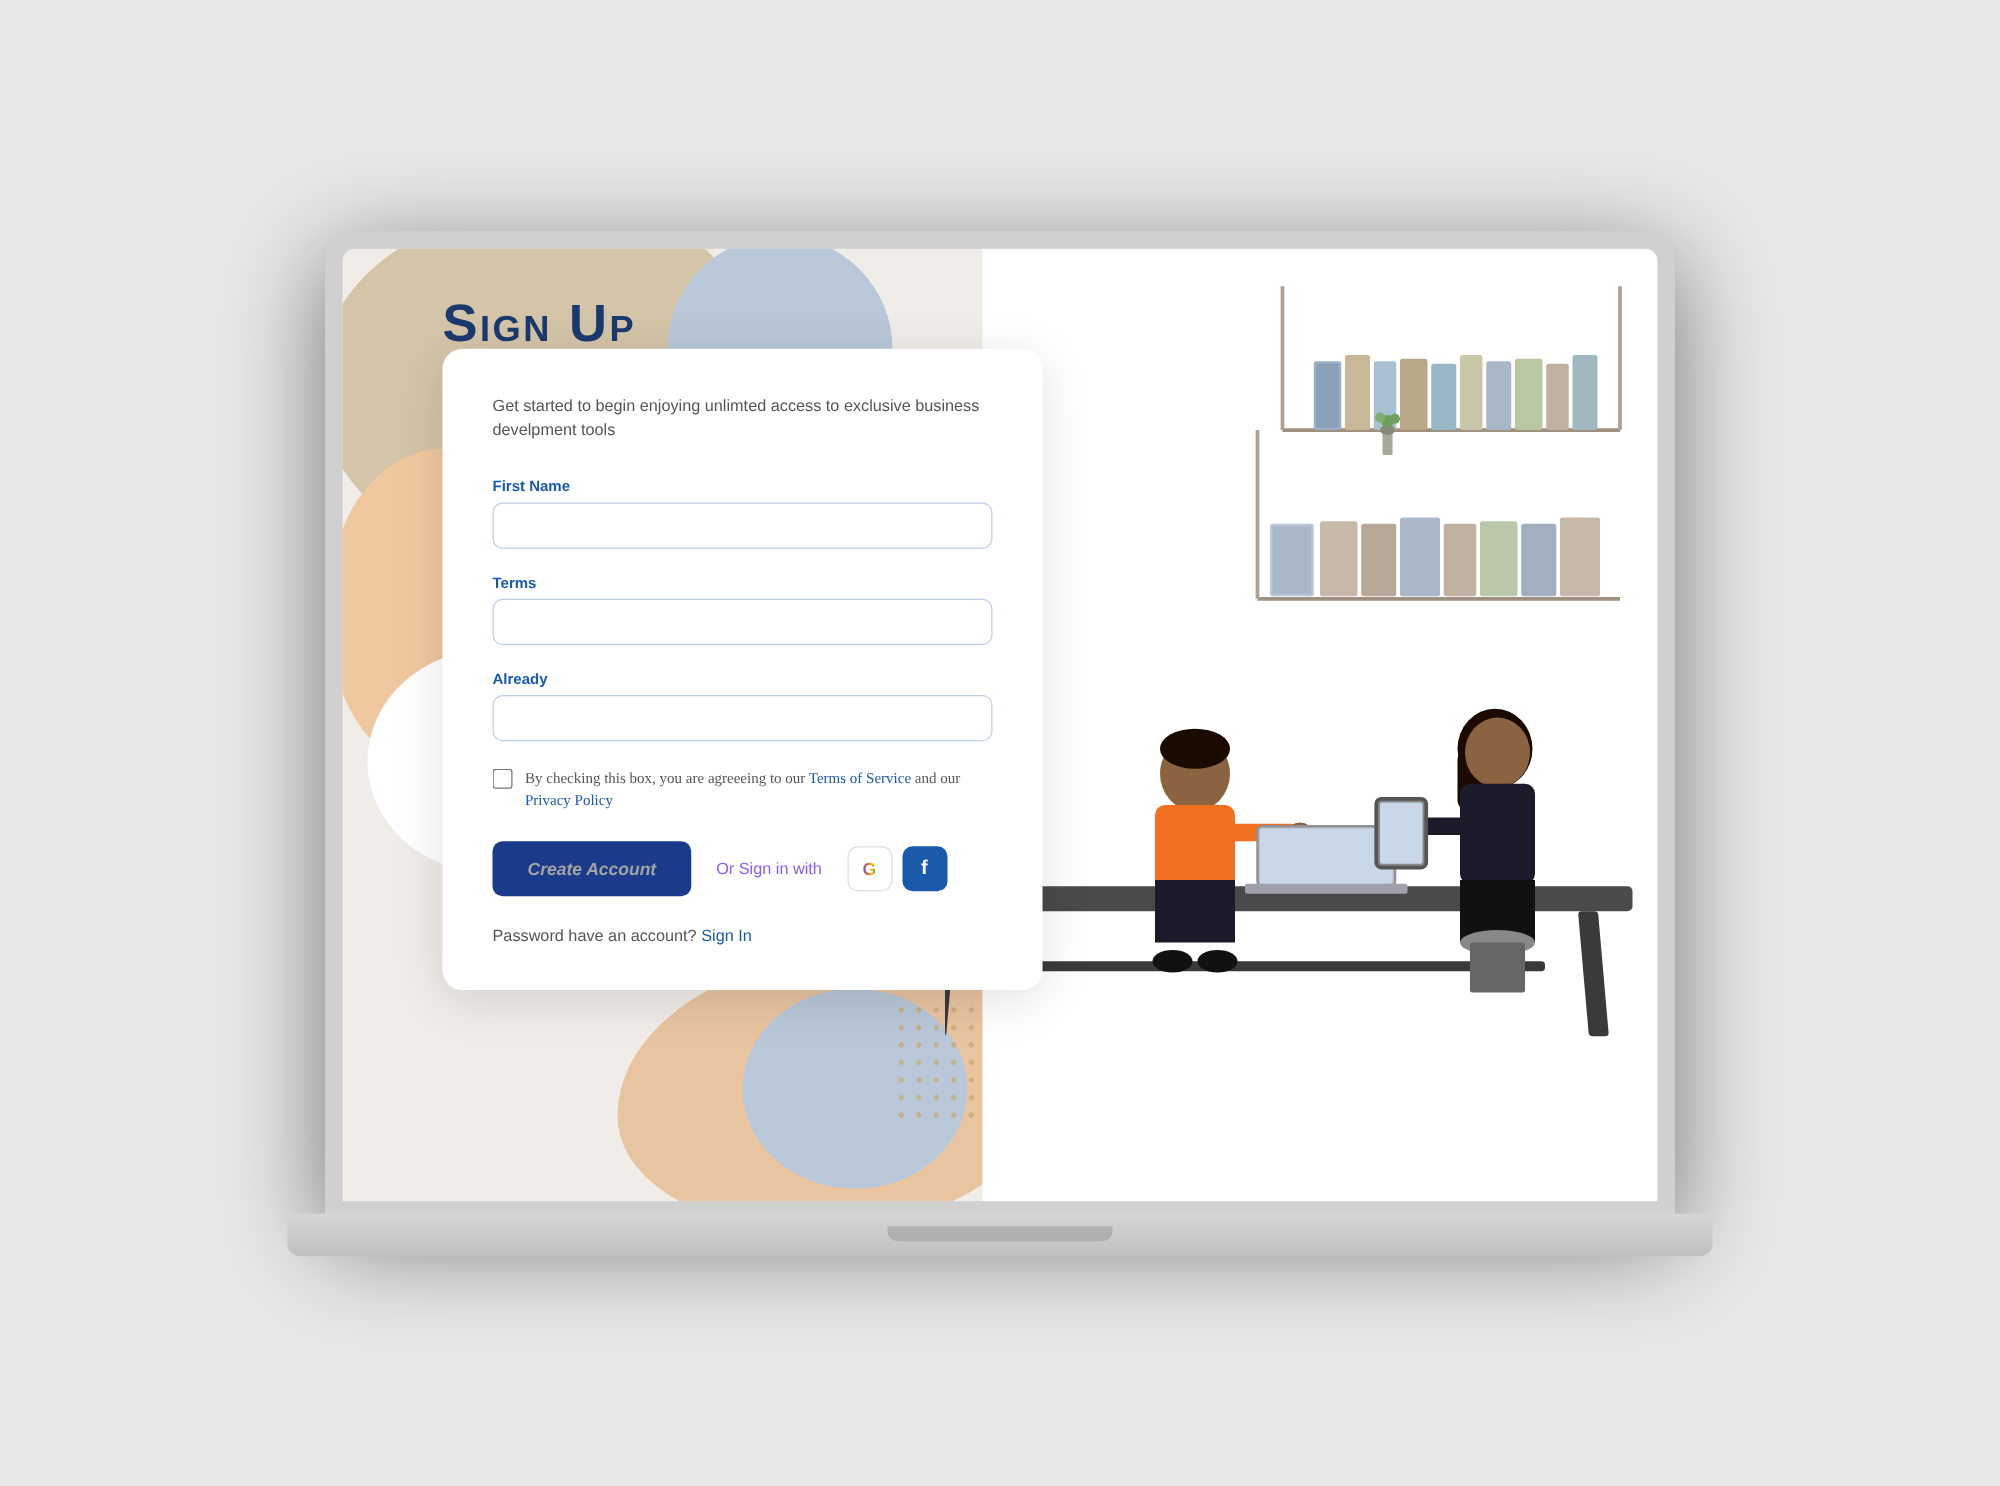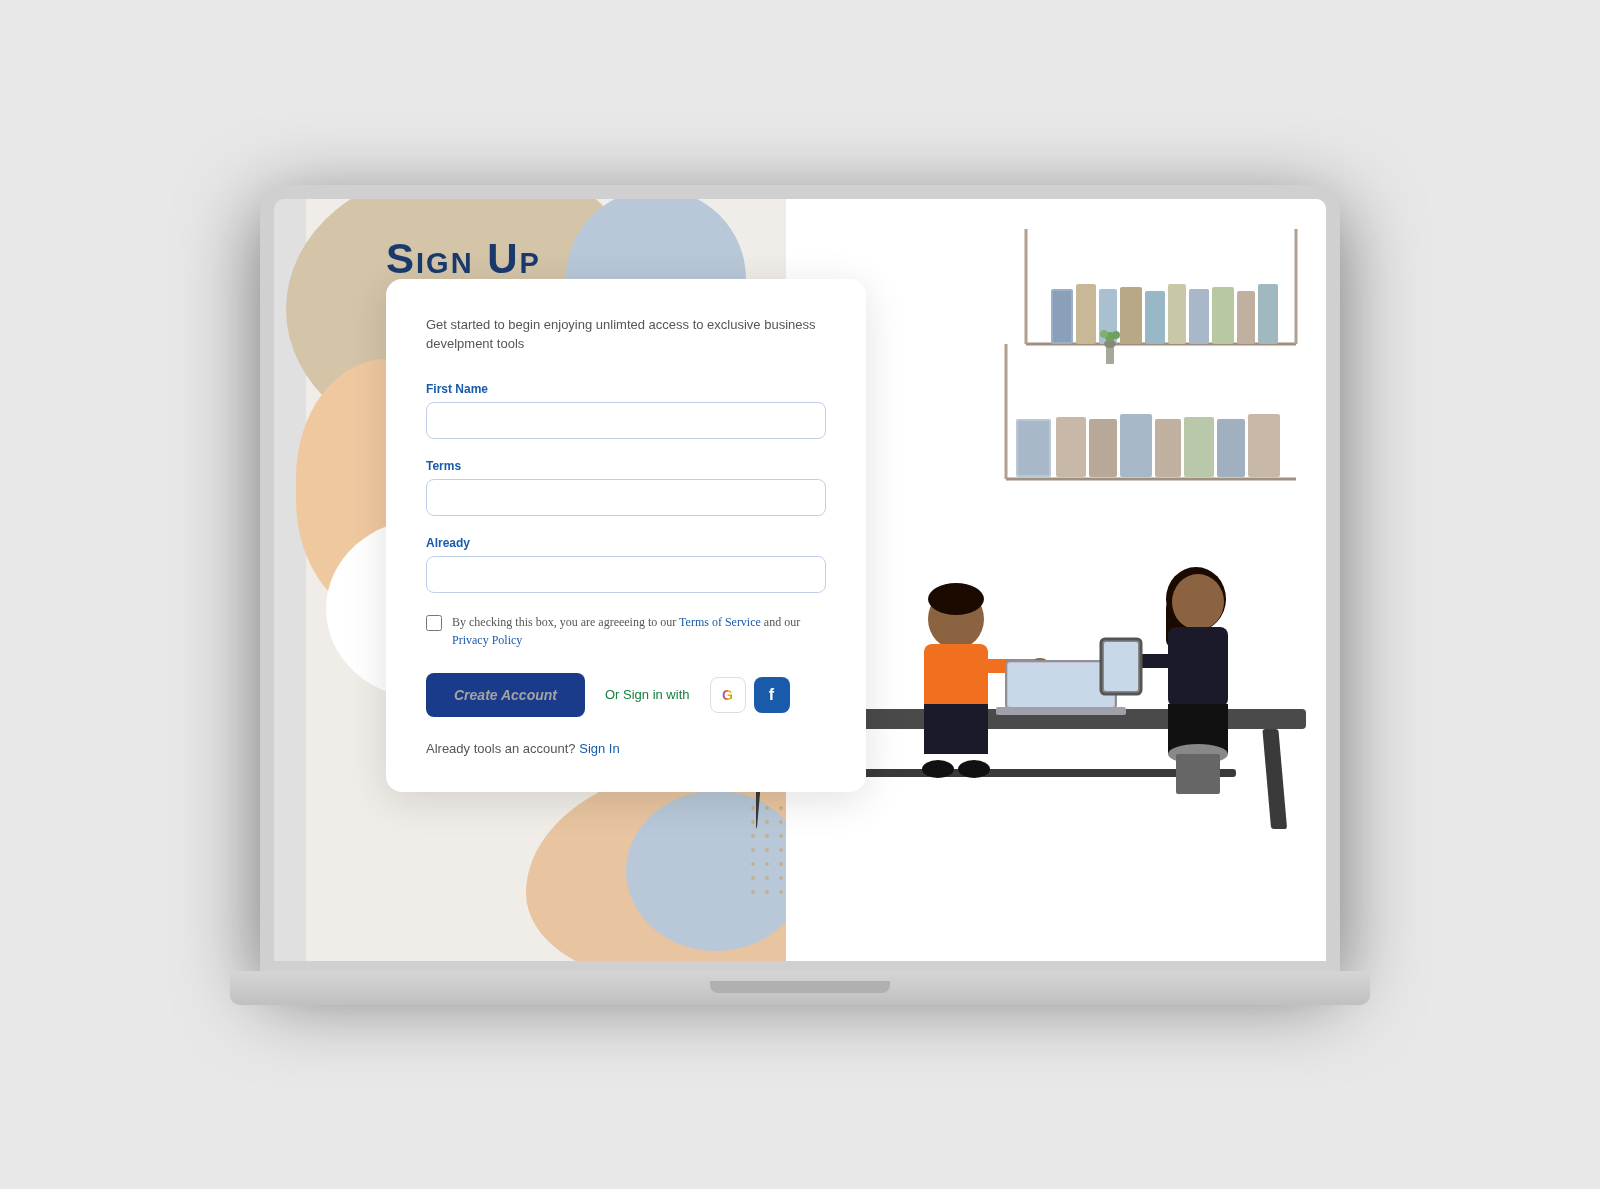--- a/index.html
+++ b/index.html
@@ -203,21 +203,21 @@
       padding: 14px 28px;
       font-size: 14px;
       font-weight: 600;
       cursor: pointer;
       white-space: nowrap;
       font-style: italic;
     }
 
     .or-signin-text {
       font-size: 13px;
-      color: #15803d;
+      color: #8b5cf6;
       white-space: nowrap;
     }
 
     .social-icons {
       display: flex;
       gap: 8px;
     }
 
     .social-icon-btn {
       width: 36px;
@@ -262,21 +262,21 @@
       z-index: 1;
     }
   </style>
 </head>
 <body>
 
 <div style="width:1600px; height:1189px; background:#e8e8e8; display:flex; align-items:center; justify-content:center; position:relative;">
 
   <div style="position:relative; width:1140px; height:820px;">
 
-    <div style="position:absolute; top:0; left:30px; right:30px; bottom:30px; background:#e0e0e0; border-radius:24px 24px 0 0; border:14px solid #d0d0d0; overflow:hidden; box-shadow: 0 20px 80px rgba(0,0,0,0.5); padding-left: 32px;">
+    <div style="position:absolute; top:0; left:30px; right:30px; bottom:30px; background:#e0e0e0; border-radius:24px 24px 0 0; border:14px solid #d0d0d0; overflow:hidden; box-shadow: 0 20px 80px rgba(0,0,0,0.5);">
 
       <div class="screen-content">
 
         <div class="bg-white-right"></div>
 
         <div class="blob blob-beige-top"></div>
         <div class="blob blob-blue-top"></div>
         <div class="blob blob-peach-left"></div>
         <div class="blob blob-white-mid"></div>
         <div class="blob blob-peach-bottom"></div>
@@ -324,21 +324,21 @@
               <button class="social-icon-btn google-btn">
                 <span style="font-size:14px; font-weight:900; background: linear-gradient(to right, #4285F4, #EA4335, #FBBC05, #34A853); -webkit-background-clip:text; -webkit-text-fill-color:transparent; background-clip:text;">G</span>
               </button>
               <button class="social-icon-btn facebook-btn">
                 <span style="font-size:16px; font-weight:900; color:white;">f</span>
               </button>
             </div>
           </div>
 
           <div class="signin-row">
-            <span>Already tools an account?</span>
+            <span>Password have an account?</span>
             <a href="#">Sign In</a>
           </div>
 
         </div>
 
         <div style="position:absolute; top:0; right:0; width:570px; height:100%; z-index:3; overflow:hidden;">
           
           
           <svg width="570" height="760" viewBox="0 0 570 760">
 

